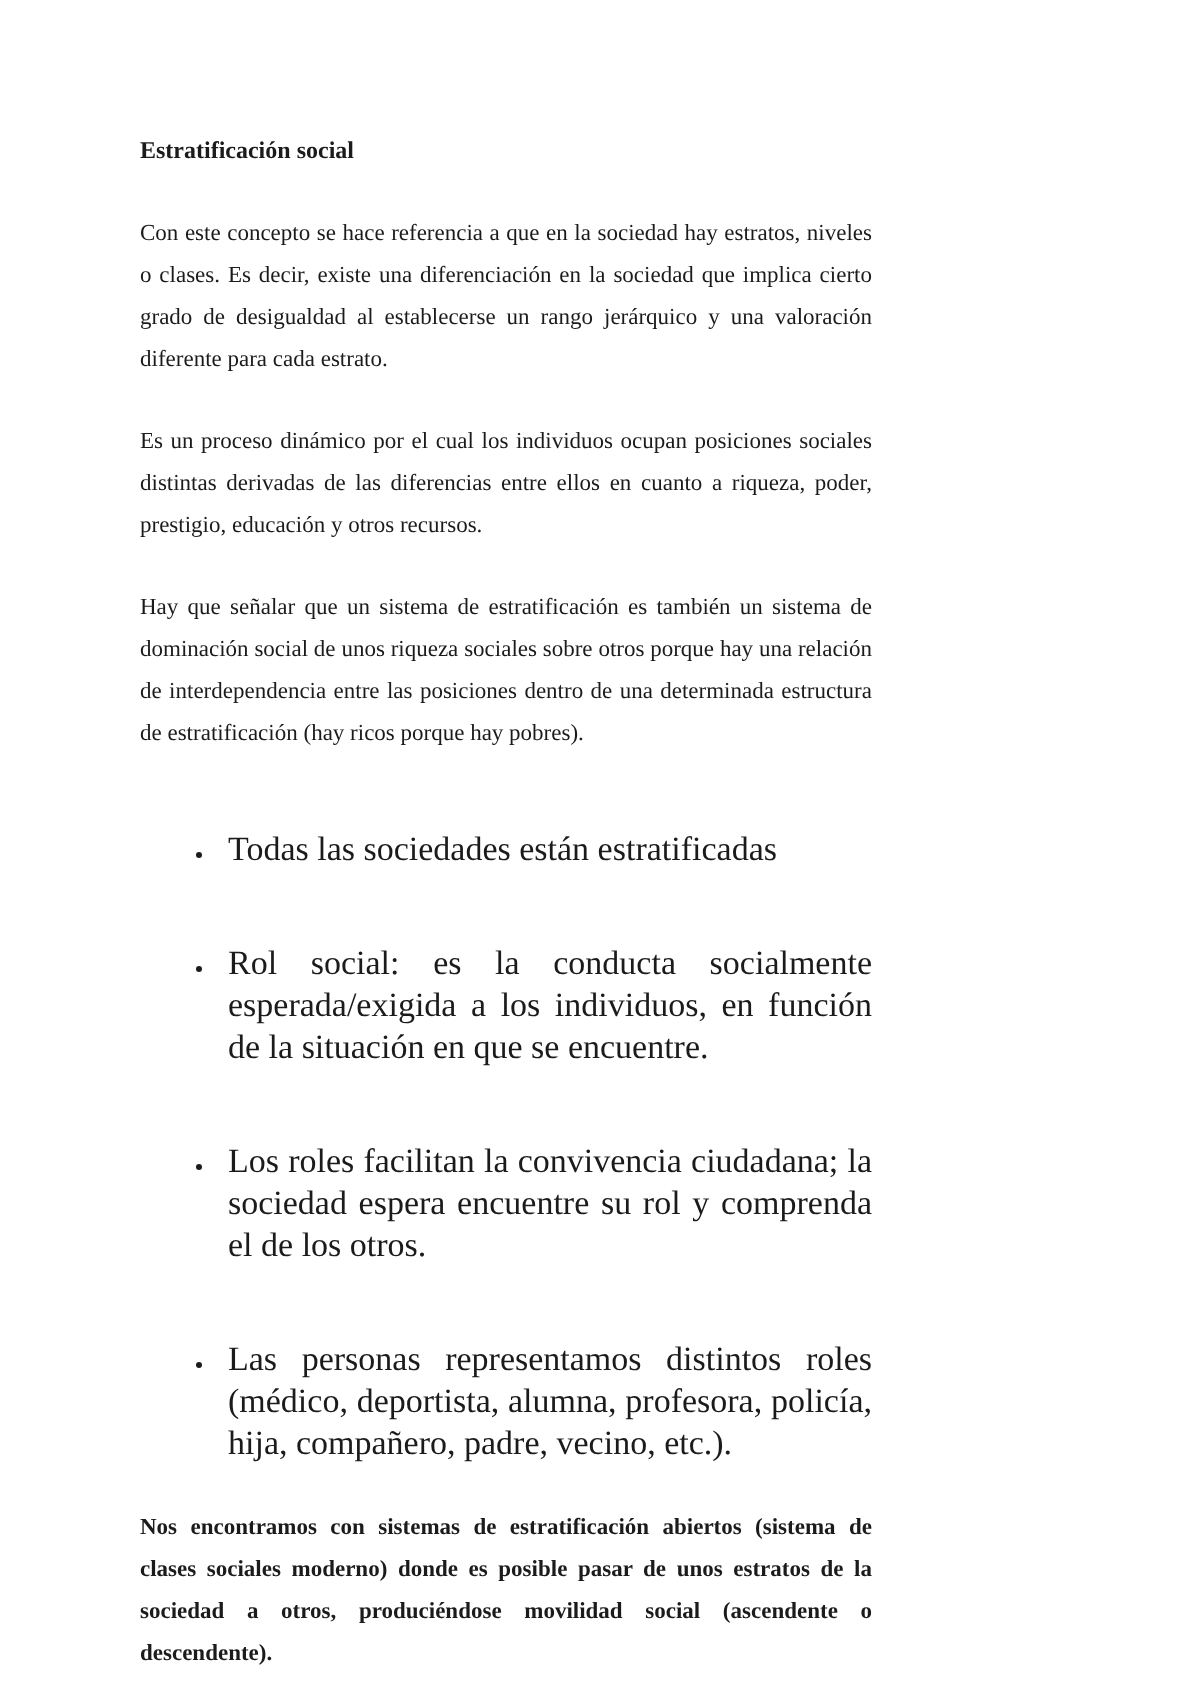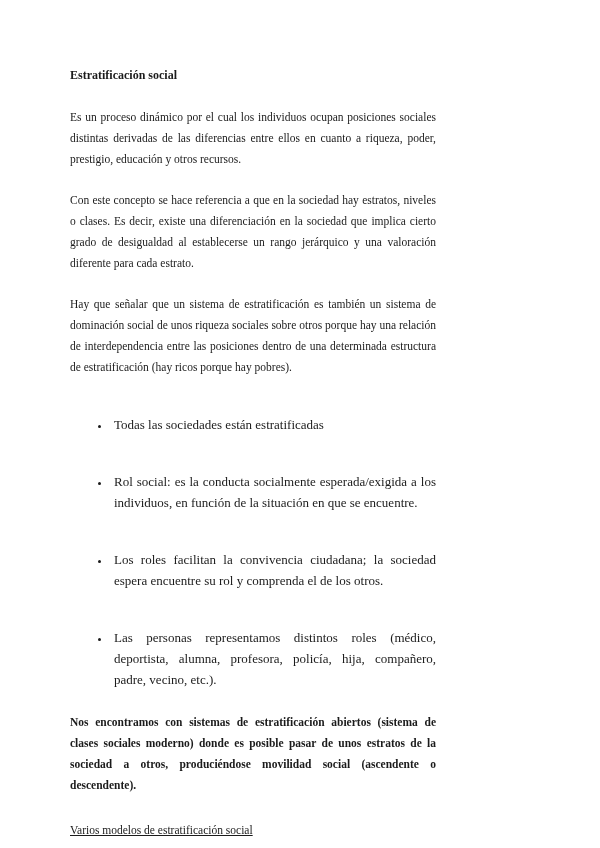--- a/index.html
+++ b/index.html
@@ -36,21 +36,21 @@
   }
   .para.after-tight {
     margin-bottom: 22px;
   }
   ul.bullet-list {
     margin: 0 0 22px 0;
     padding-left: 40px;
     list-style-type: disc;
   }
   ul.bullet-list li {
-    font-size: 13px;
+    font-size: 17px;
     line-height: 21px;
     text-align: justify;
     padding-left: 4px;
     margin-top: 36px;
   }
   ul.bullet-list li::marker {
     font-size: 9px;
   }
   .section-heading {
     font-size: 11.5px;
@@ -72,23 +72,23 @@
     font-size: 9px;
   }
 </style>
 </head>
 <body>
 
 <div class="page">
 
   <h1 class="doc-title">Estratificación social</h1>
 
+  <p class="para">Con este concepto se hace referencia a que en la sociedad hay estratos, niveles o clases. Es decir, existe una diferenciación en la sociedad que implica cierto grado de desigualdad al establecerse un rango jerárquico y una valoración diferente para cada estrato.</p>
+
   <p class="para">Es un proceso dinámico por el cual los individuos ocupan posiciones sociales distintas derivadas de las diferencias entre ellos en cuanto a riqueza, poder, prestigio, educación y otros recursos.</p>
-
-  <p class="para">Con este concepto se hace referencia a que en la sociedad hay estratos, niveles o clases. Es decir, existe una diferenciación en la sociedad que implica cierto grado de desigualdad al establecerse un rango jerárquico y una valoración diferente para cada estrato.</p>
 
   <p class="para">Hay que señalar que un sistema de estratificación es también un sistema de dominación social de unos riqueza sociales sobre otros porque hay una relación de interdependencia entre las posiciones dentro de una determinada estructura de estratificación (hay ricos porque hay pobres).</p>
 
   <ul class="bullet-list">
     <li>Todas las sociedades están estratificadas</li>
     <li>Rol social: es la conducta socialmente esperada/exigida a los individuos, en función de la situación en que se encuentre.</li>
     <li>Los roles facilitan la convivencia ciudadana; la sociedad espera encuentre su rol y comprenda el de los otros.</li>
     <li>Las personas representamos distintos roles (médico, deportista, alumna, profesora, policía, hija, compañero, padre, vecino, etc.).</li>
   </ul>
 

